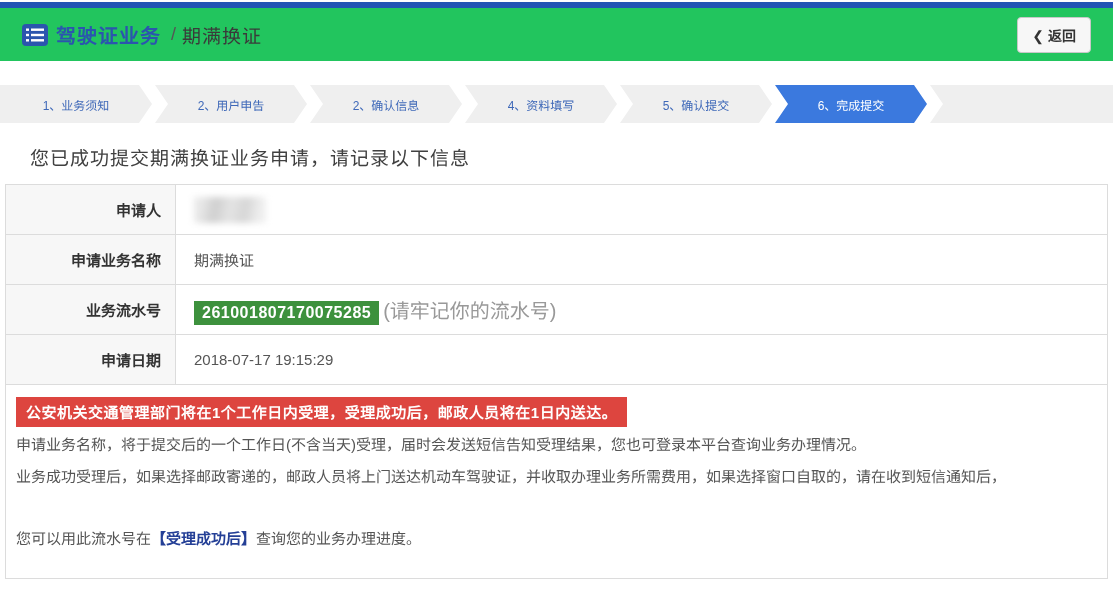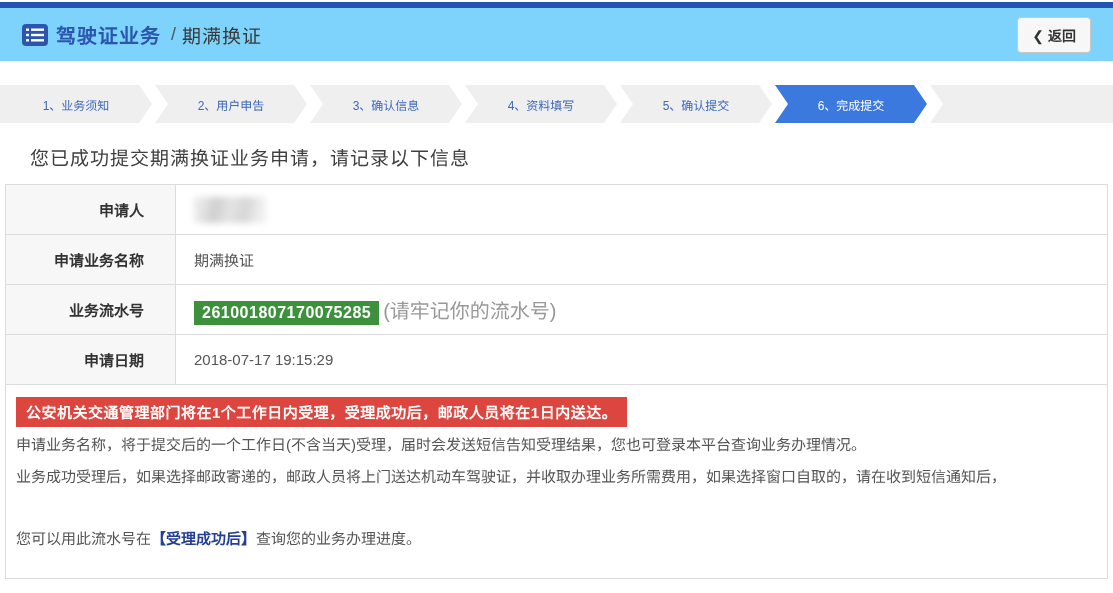--- a/index.html
+++ b/index.html
@@ -16,21 +16,21 @@
   
   .topbar {
     height: 6px;
     margin-top: 2px;
     background: #2254b4;
   }
 
   
   .header {
     height: 53px;
-    background: #7dd3fc;
+    background: #22c55e;
     display: flex;
     align-items: center;
     padding: 0 22px;
   }
   .header .list-icon {
     width: 26px; height: 22px;
     margin-right: 8px;
     flex: 0 0 auto;
     display: inline-block;
   }
@@ -113,21 +113,21 @@
     font-size: 14px;
   }
   table.info td {
     border: 1px solid #dcdcdc;
     height: 50px;
   }
   td.lbl {
     width: 170px;
     background: #f7f7f7;
     text-align: right;
-    padding-right: 31px;
+    padding-right: 14px;
     font-weight: bold;
     color: #333;
     font-size: 15px;
   }
   td.val {
     padding-left: 18px;
     color: #555;
     font-size: 15px;
   }
   .redacted {
@@ -199,21 +199,21 @@
   </span>
   <span class="title-primary">驾驶证业务</span>
   <span class="title-sep">/</span>
   <span class="title-secondary">期满换证</span>
   <button class="back-btn"><span class="chev">❮</span><span>返回</span></button>
 </header>
 
 <nav class="steps">
   <div class="step">1、业务须知</div>
   <div class="step">2、用户申告</div>
-  <div class="step">3、确认信息</div>
+  <div class="step">2、确认信息</div>
   <div class="step">4、资料填写</div>
   <div class="step">5、确认提交</div>
   <div class="step active">6、完成提交</div>
   <div class="step-filler"></div>
 </nav>
 
 <main class="main">
   <h2 class="success-msg">您已成功提交期满换证业务申请，请记录以下信息</h2>
 
   <table class="info">

